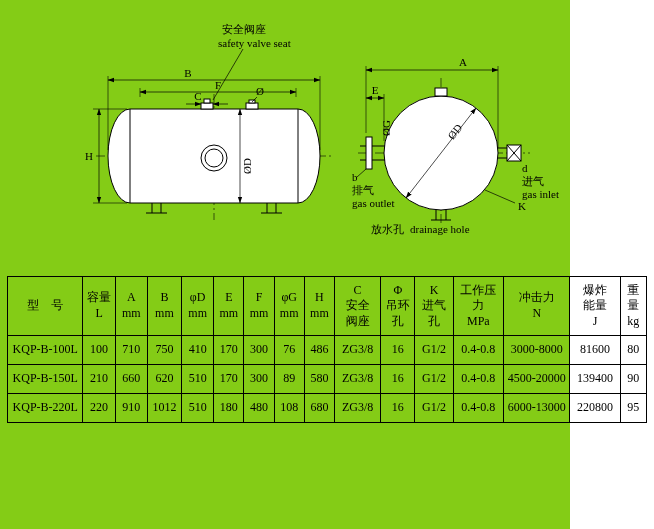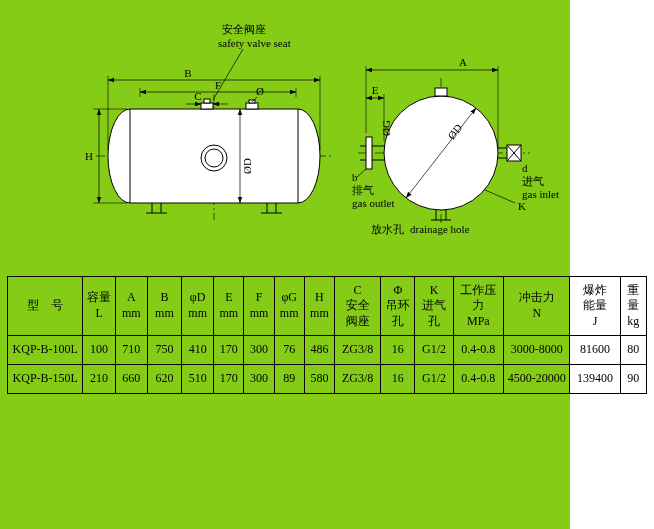--- a/index.html
+++ b/index.html
@@ -234,17 +234,35 @@
             <td>89</td>
             <td>580</td>
             <td>ZG3/8</td>
             <td>16</td>
             <td>G1/2</td>
             <td>0.4-0.8</td>
             <td>4500-20000</td>
             <td>139400</td>
             <td>90</td>
           </tr>
+          <tr>
+            <td>KQP-B-220L</td>
+            <td>220</td>
+            <td>910</td>
+            <td>1012</td>
+            <td>510</td>
+            <td>180</td>
+            <td>480</td>
+            <td>108</td>
+            <td>680</td>
+            <td>ZG3/8</td>
+            <td>16</td>
+            <td>G1/2</td>
+            <td>0.4-0.8</td>
+            <td>6000-13000</td>
+            <td>220800</td>
+            <td>95</td>
+          </tr>
         </tbody>
     </table>
   </div>
 
 </div>
 
 </body></html>

